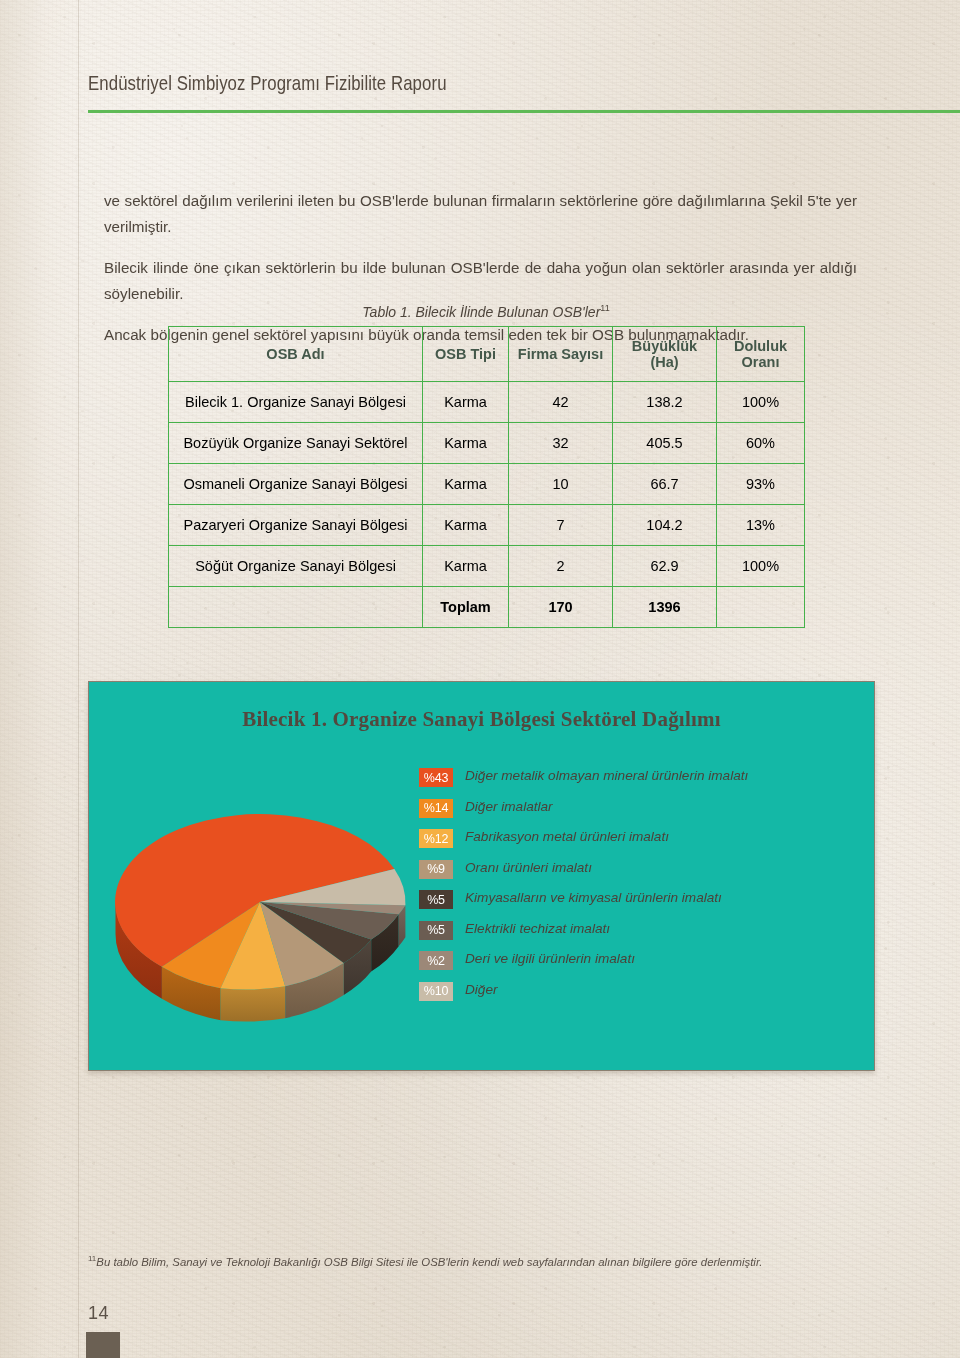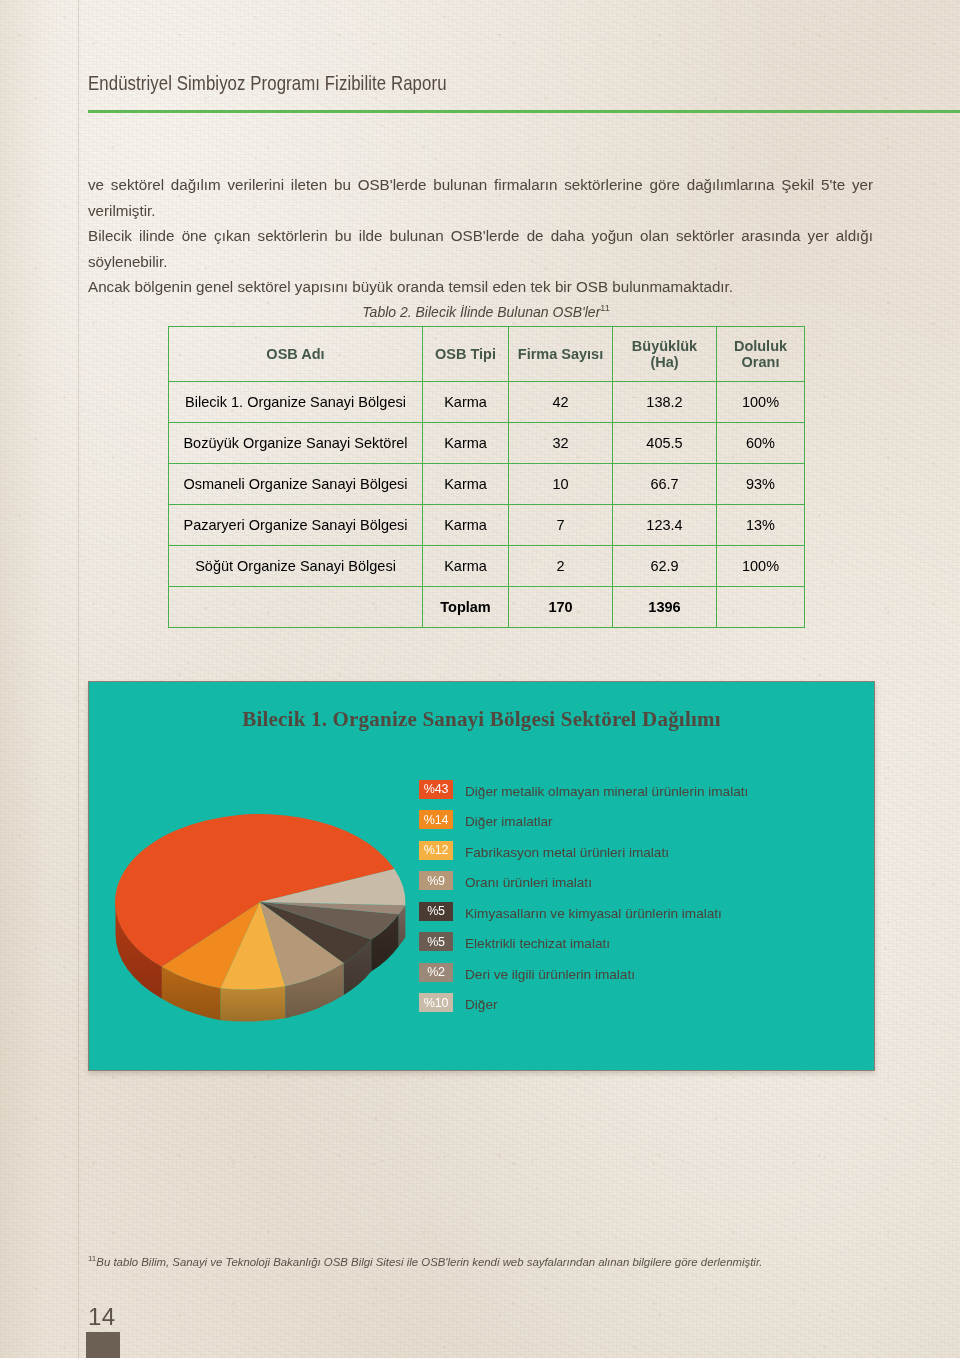--- a/index.html
+++ b/index.html
@@ -64,21 +64,21 @@
   .hdr-rule{
     position:absolute;left:88px;top:110px;width:872px;height:3px;
     background:#5fba56;
   }
 
   
   .body-copy{
     position:absolute;left:88px;top:172px;width:785px;
     font-size:15.2px;line-height:25.5px;color:#4e453c;
   }
-  .body-copy p{margin:0;}
+  .body-copy p{margin:16px;}
   .body-copy p.just{text-align:justify;text-align-last:justify;}
 
   
   .tbl-caption{
     position:absolute;left:168px;top:303px;width:636px;
     text-align:center;font-style:italic;font-size:14px;color:#4e453c;
   }
   .tbl-caption sup{font-size:9px;font-style:normal;}
   table.osb{
     position:absolute;left:168px;top:326px;width:636px;
@@ -105,40 +105,40 @@
   .chart-title{
     position:absolute;left:0;right:0;top:25px;text-align:center;
     font-family:"Liberation Serif", serif;
     font-weight:700;font-size:21px;color:#53483e;letter-spacing:.2px;
   }
   .pie-wrap{position:absolute;left:6px;top:80px;width:330px;height:280px;}
   .legend{
     position:absolute;left:330px;top:86px;width:440px;
   }
   .leg-row{
-    display:flex;align-items:flex-end;height:30.5px;
+    display:flex;align-items:flex-start;height:30.5px;
   }
   .leg-badge{
     width:34px;height:19px;display:flex;align-items:center;justify-content:center;
     font-size:12.5px;color:#fff;flex:0 0 34px;
     letter-spacing:-.2px;
   }
   .leg-label{
-    margin-left:12px;font-size:13.6px;color:#4b4239;white-space:nowrap;
+    margin-left:12px;font-size:13.6px;color:#4b4239;white-space:nowrap;font-style:italic;
   }
 
   
   .footnote{
     position:absolute;left:88px;top:1251px;width:790px;
     font-size:11.4px;font-style:italic;color:#5a5048;line-height:15px;
   }
   .footnote sup{font-size:8px;font-style:normal;}
   .pageno{
     position:absolute;left:88px;top:1303px;
-    font-size:24px;color:#5c5248;letter-spacing:.5px;
+    font-size:18px;color:#5c5248;letter-spacing:.5px;
   }
   .corner-block{
     position:absolute;left:86px;top:1332px;width:34px;height:26px;
     background:#6b6053;
   }
 </style>
 </head>
 <body>
 
 <div class="paper"></div>
@@ -150,21 +150,21 @@
 <div class="hdr-title">Endüstriyel Simbiyoz Programı Fizibilite Raporu</div>
 <div class="hdr-rule"></div>
 
 <div class="body-copy">
   <p class="just">ve sektörel dağılım verilerini ileten bu OSB'lerde bulunan firmaların sektörlerine göre dağılımlarına Şekil 5'te yer verilmiştir.</p>
   <p class="just">Bilecik ilinde öne çıkan sektörlerin bu ilde bulunan OSB'lerde de daha yoğun olan sektörler arasında yer aldığı söylenebilir.</p>
   <p>Ancak bölgenin genel sektörel yapısını büyük oranda temsil eden tek bir OSB bulunmamaktadır.</p>
 </div>
 
 <div class="tbl-caption">
-  <span>Tablo 2. Bilecik İlinde Bulunan OSB'ler</span><sup>11</sup>
+  <span>Tablo 1. Bilecik İlinde Bulunan OSB'ler</span><sup>11</sup>
 </div>
 
 <table class="osb">
   <colgroup>
     <col class="c0">
       <col class="c1">
       <col class="c2">
       <col class="c3">
       <col class="c4">
   </colgroup>
@@ -202,21 +202,21 @@
       <td>Osmaneli Organize Sanayi Bölgesi</td>
       <td>Karma</td>
       <td>10</td>
       <td>66.7</td>
       <td>93%</td>
     </tr>
     <tr>
       <td>Pazaryeri Organize Sanayi Bölgesi</td>
       <td>Karma</td>
       <td>7</td>
-      <td>123.4</td>
+      <td>104.2</td>
       <td>13%</td>
     </tr>
     <tr>
       <td>Söğüt Organize Sanayi Bölgesi</td>
       <td>Karma</td>
       <td>2</td>
       <td>62.9</td>
       <td>100%</td>
     </tr>
     <tr class="total">

